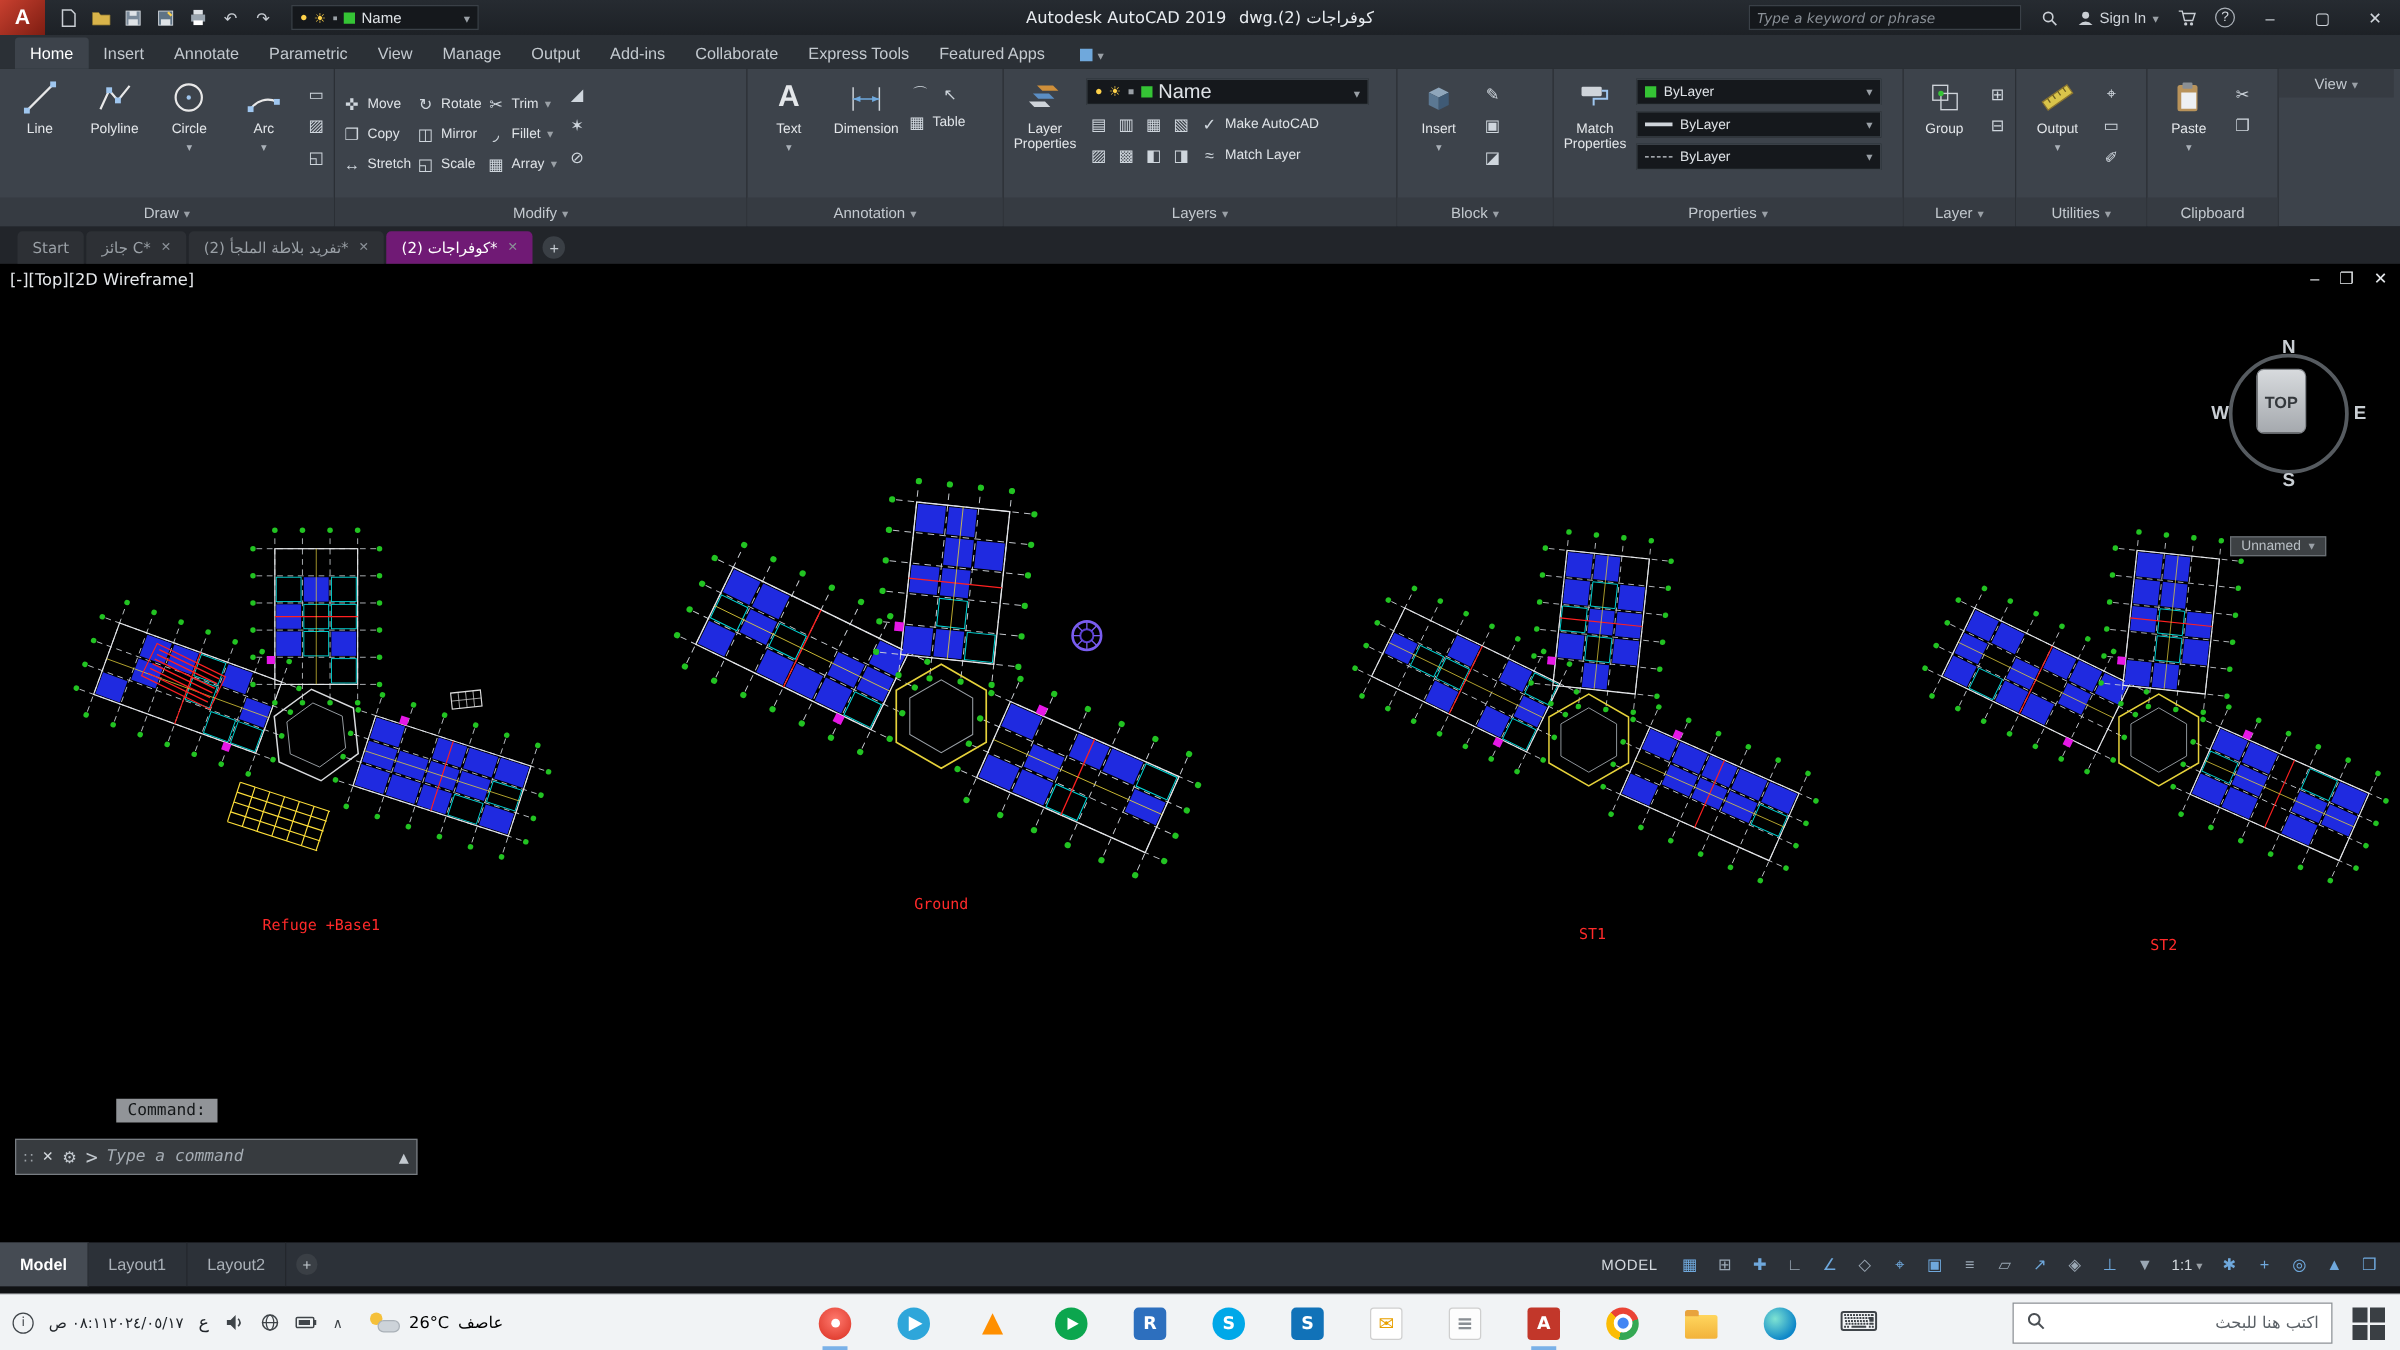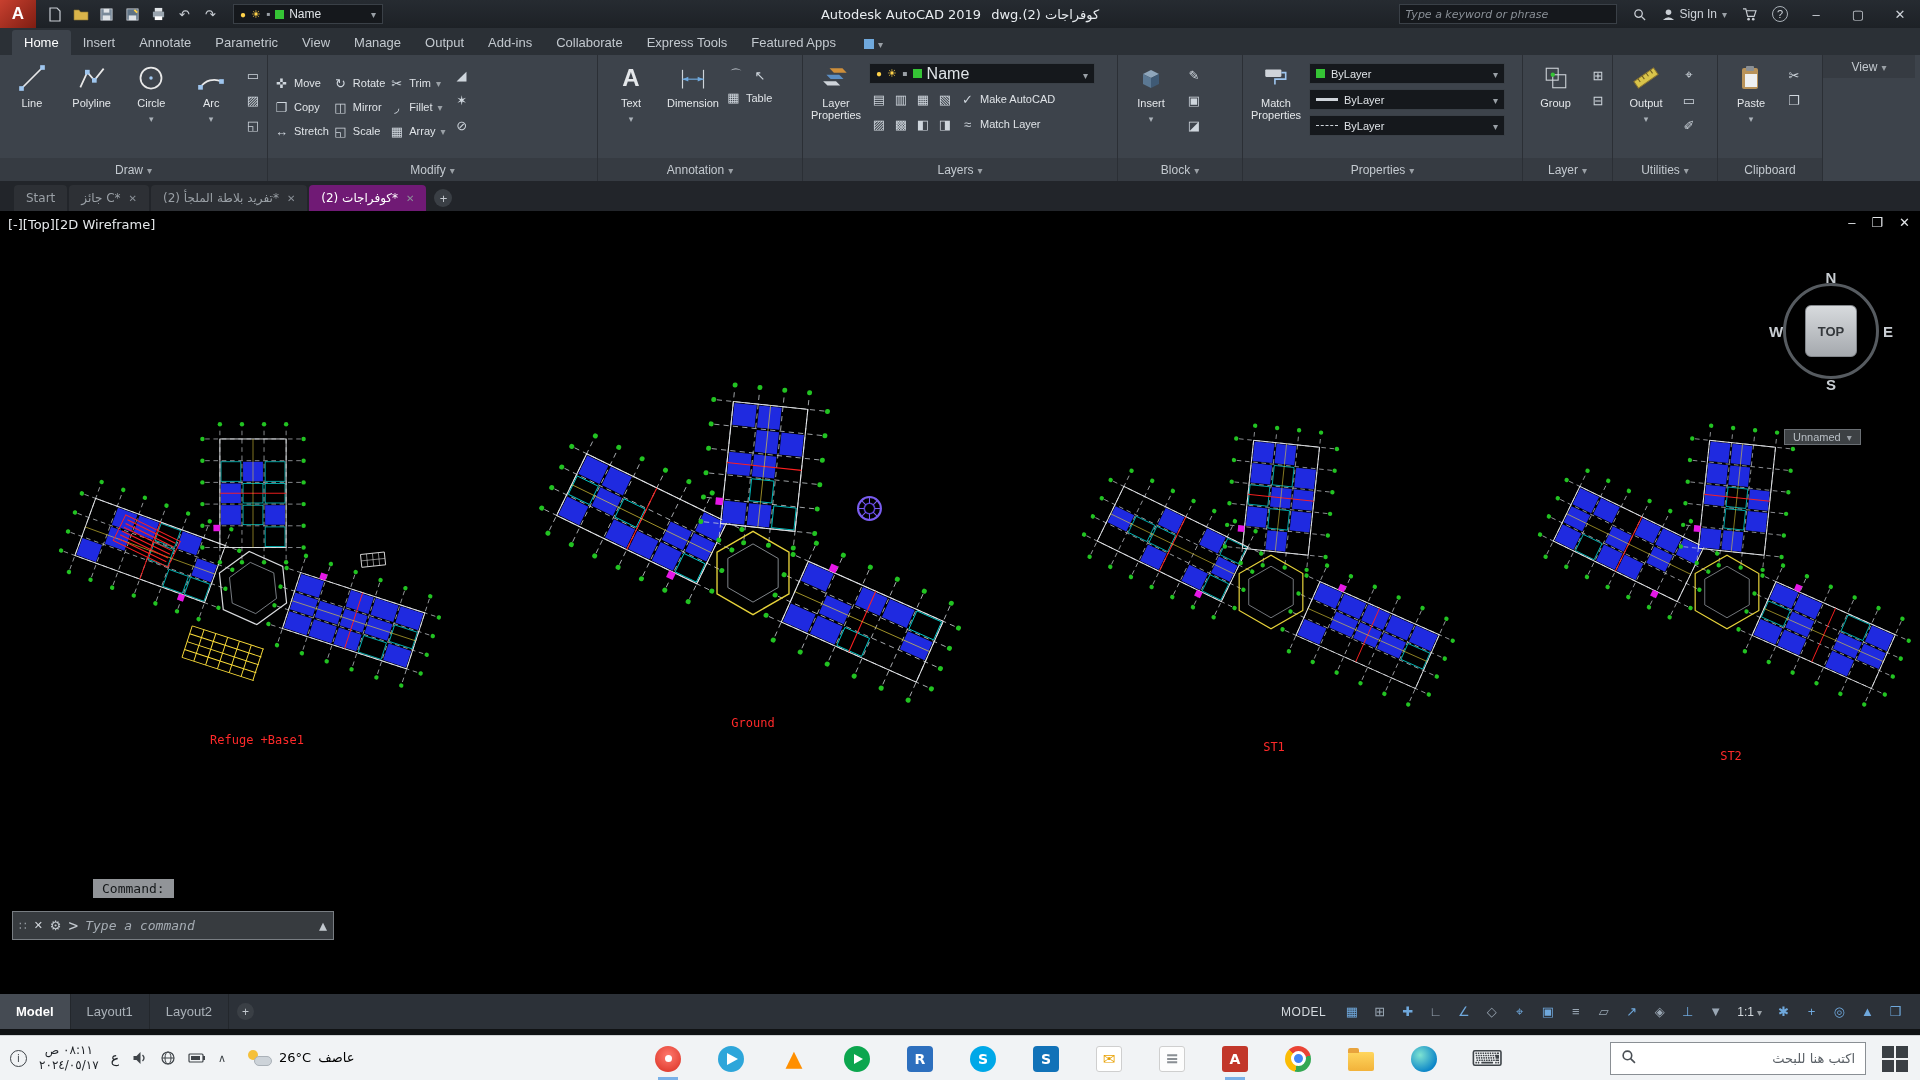--- a/index.html
+++ b/index.html
@@ -71,21 +71,21 @@
 .vplabel{position:absolute;left:8px;top:6px;color:#e4e7ea;font-size:13px;font-family:"DejaVu Sans",sans-serif;z-index:5;cursor:pointer}
 .vpbtns{position:absolute;right:10px;top:4px;display:flex;gap:16px;color:#e4e7ea;font-size:13px;z-index:5}
 .vpbtns span{cursor:pointer}
 .viewcube{position:absolute;left:1771px;top:60px;width:120px;height:120px;z-index:5}
 .vc-ring{position:absolute;inset:12px;border:3px solid #565b60;border-radius:50%}
 .vc-l{position:absolute;color:#c9ced3;font-size:15px;font-weight:bold;cursor:pointer}
 .vc-n{left:50%;top:-2px;transform:translateX(-50%)}
 .vc-s{left:50%;bottom:-2px;transform:translateX(-50%)}
 .vc-w{left:-2px;top:50%;transform:translateY(-50%)}
 .vc-e{right:-2px;top:50%;transform:translateY(-50%)}
-.vc-face{position:absolute;left:34px;top:34px;width:52px;height:52px;background:linear-gradient(#d7dadd,#a5a9ae);border:1px solid #83878c;border-radius:6px;display:flex;align-items:center;justify-content:center;color:#34383c;font-size:13px;font-weight:bold;cursor:pointer}
+.vc-face{position:absolute;left:34px;top:24px;width:40px;height:52px;background:linear-gradient(#d7dadd,#a5a9ae);border:1px solid #83878c;border-radius:6px;display:flex;align-items:center;justify-content:center;color:#34383c;font-size:13px;font-weight:bold;cursor:pointer}
 .viewname{position:absolute;left:1784px;top:218px;background:rgba(72,76,80,.85);border:1px solid #6a6f74;color:#b9bfc5;font-size:11px;padding:1px 8px;display:flex;gap:6px;align-items:center;z-index:5;cursor:pointer}
 .cmdhist{position:absolute;left:93px;top:668px;background:rgba(165,169,173,.88);color:#15181a;font-family:"DejaVu Sans Mono",monospace;font-size:13px;padding:2px 9px;z-index:5}
 .cmdbar{position:absolute;left:12px;top:700px;width:322px;height:29px;display:flex;align-items:center;gap:7px;background:rgba(60,64,68,.92);border:1px solid #787d82;padding:0 6px;z-index:5}
 .cmdgrip{color:#9aa0a6;font-size:12px;cursor:grab}
 .cmdx{color:#d4d9de;font-size:11px;cursor:pointer}
 .cmdtool{color:#c3c9cf;font-size:13px;cursor:pointer}
 .prompt-gt{color:#c3c9cf;font-family:"DejaVu Sans Mono",monospace}
 .prompt-gt::after{content:">"}
 .cmdinput{flex:1;background:transparent;border:none;color:#dfe3e7;font-family:"DejaVu Sans Mono",monospace;font-size:13px}
 .cmdinput::placeholder{color:#a6adb4;font-style:italic}
@@ -103,25 +103,25 @@
 .sbtn.accent{color:#6fa8dc}
 .scale{display:flex;align-items:center;gap:3px;color:#d4d9de;font-size:12px;padding:0 6px;cursor:pointer}
 
 
 .watermark{position:absolute;left:835px;top:962px;font-size:80px;font-weight:bold;color:rgba(170,176,182,.30);font-family:"DejaVu Sans",sans-serif;z-index:60;pointer-events:none}
 
 
 .taskbar{position:absolute;top:1035px;left:0;width:100%;height:45px;background:#f1f3f5;border-top:1px solid #d0d3d6;display:flex;align-items:center;font-family:"DejaVu Sans",sans-serif;z-index:50}
 .tray{display:flex;align-items:center;gap:12px;padding:0 10px;color:#1f2328}
 .tray-info{width:17px;height:17px;border:1.5px solid #3f4449;border-radius:50%;display:flex;align-items:center;justify-content:center;font-size:10px;color:#3f4449;cursor:pointer}
-.dt{display:flex;flex-direction:column;align-items:center;font-size:12px;line-height:15px;cursor:default}
+.dt{display:flex;flex-direction:row;align-items:center;font-size:12px;line-height:15px;cursor:default}
 .lang{font-size:14px;cursor:pointer}
 .trayic{display:flex;align-items:center;cursor:pointer}
 .chev{font-size:11px;color:#3f4449;cursor:pointer}
-.weather{display:flex;gap:7px;padding:0 12px;font-size:13px;cursor:pointer}
+.weather{display:flex;align-items:center;gap:7px;padding:0 12px;font-size:13px;cursor:pointer}
 .wcloud{position:relative;width:24px;height:16px}
 .wcloud .sunb{position:absolute;left:0;top:0;width:10px;height:10px;border-radius:50%;background:#f5c03a}
 .wcloud .cld{position:absolute;right:0;bottom:0;width:18px;height:10px;border-radius:6px;background:#cdd3d9;border:1px solid #aab1b8}
 .apps{position:absolute;left:655px;top:0;height:45px;display:flex;align-items:center;gap:37px}
 .app-ic{position:relative;width:26px;height:26px;display:flex;align-items:center;justify-content:center;font-size:14px;font-weight:bold;cursor:pointer}
 .app-ic.running::before{content:"";position:absolute;bottom:-8px;left:3px;right:3px;height:3px;background:#7ab1e8}
 .ic-pin{background:radial-gradient(circle at 50% 38%,#ff7a6e,#d92e20);border-radius:50%}
 .ic-pin::after{content:"";width:7px;height:7px;border-radius:50%;background:#fff}
 .ic-telegram{background:#2ea6da;border-radius:50%}
 .ic-telegram::after{content:"";margin-left:3px;border-left:11px solid #fff;border-top:6px solid transparent;border-bottom:6px solid transparent}

